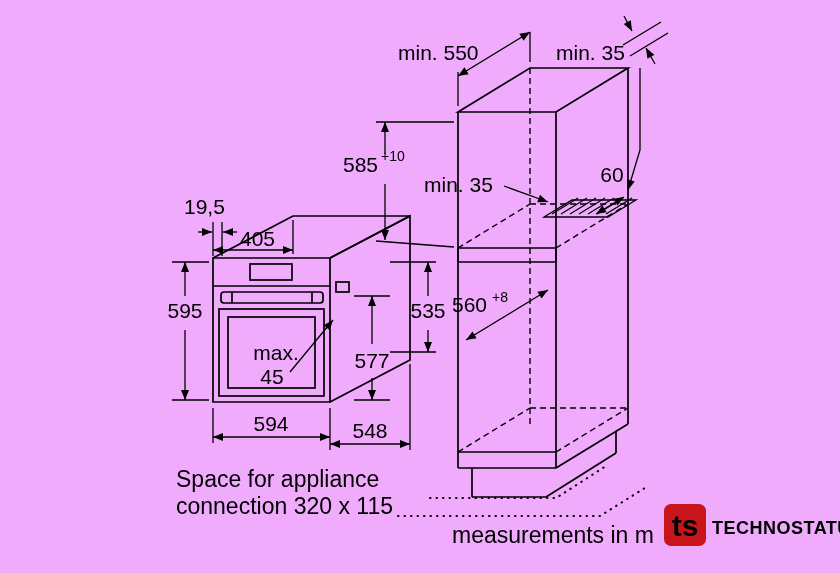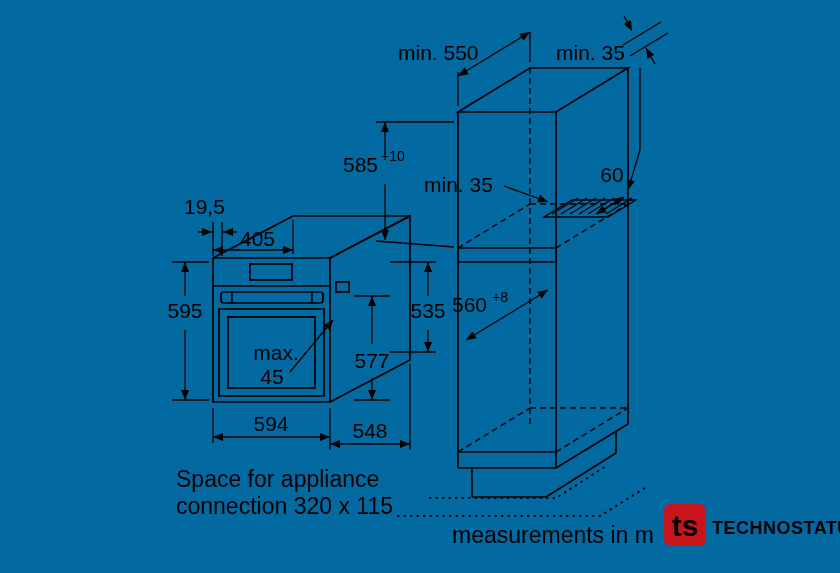--- a/index.html
+++ b/index.html
@@ -1,16 +1,16 @@
 <!DOCTYPE html>
 <html><head>
 <meta charset="utf-8">
 <style>
   html,body{margin:0;padding:0;background:#fff;}
-  .canvas{position:relative;width:840px;height:573px;background:#0369a1;overflow:hidden;
+  .canvas{position:relative;width:840px;height:573px;background:#f0abfc;overflow:hidden;
           font-family:"Liberation Sans",sans-serif;}
   svg{display:block;}
   text{font-family:"Liberation Sans",sans-serif;fill:#000;}
   .dim{font-size:21px;}
   .tol{font-size:14px;}
   .note{font-size:23px;}
   .wordmark{font-size:18px;font-weight:bold;letter-spacing:.5px;}
   .mono{font-size:30px;font-weight:bold;}
 </style>
 </head>

